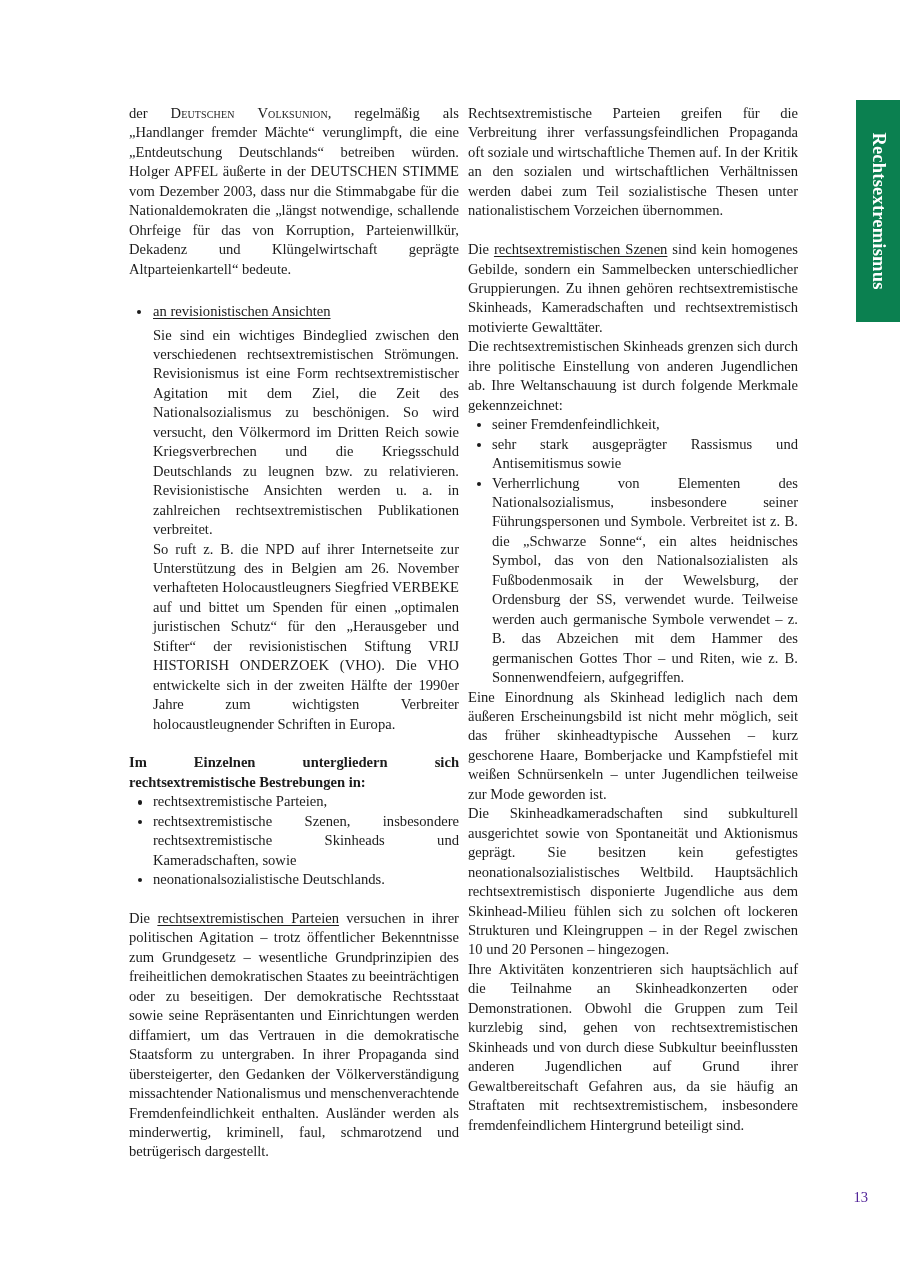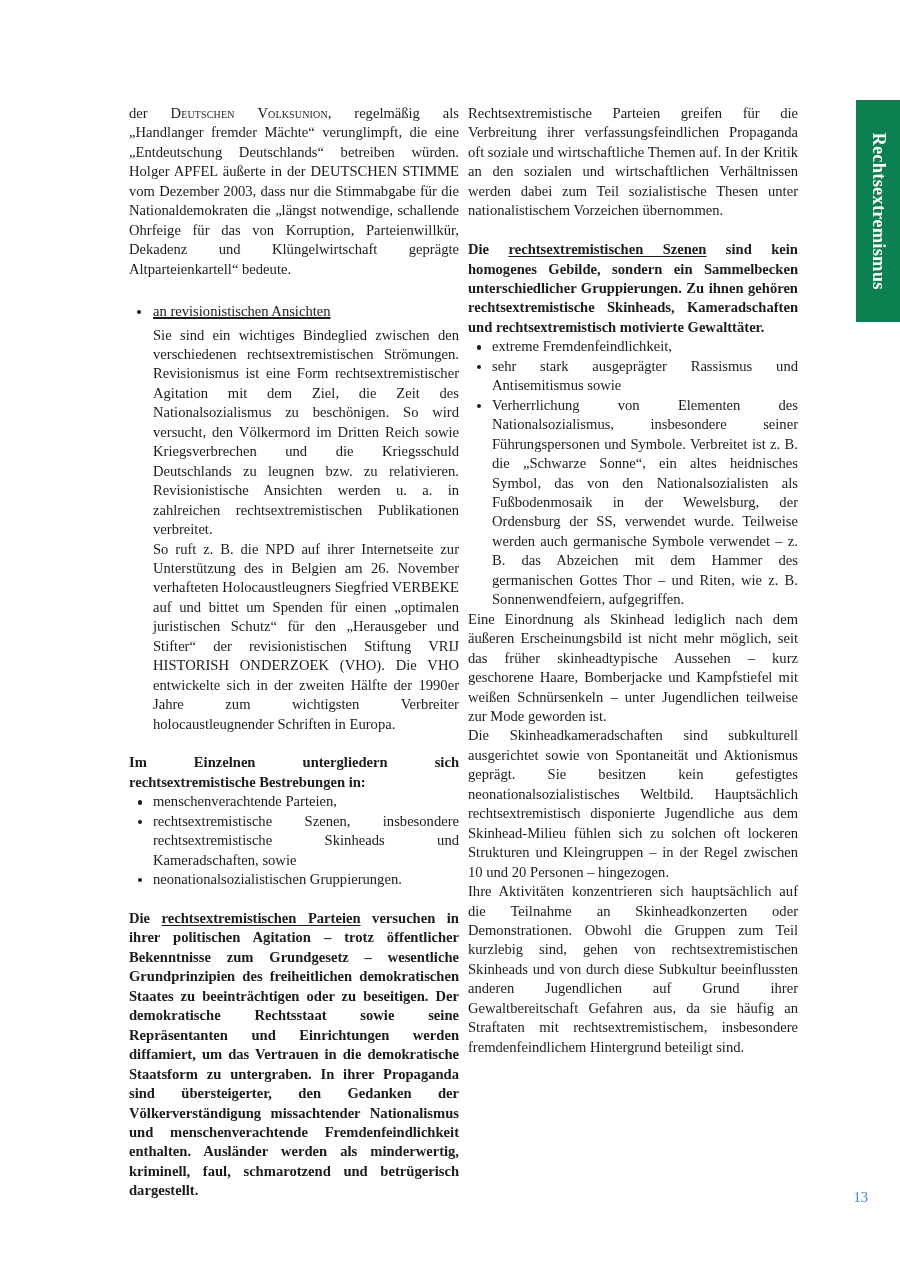--- a/index.html
+++ b/index.html
@@ -66,21 +66,21 @@
   }
 
   .para {
     font-size: 14.6px;
     line-height: 19.45px;
     text-align: justify;
     text-justify: inter-word;
     hyphens: manual;
     margin: 0;
   }
-  .para.gap  { margin-top: 19.4px; font-weight: bold; }
+  .para.gap  { margin-top: 19.4px; }
   .para.bold {
     font-weight: bold;
   }
 
   .smallcaps {
     font-variant: small-caps;
     letter-spacing: 0.15px;
   }
   .uline {
     text-decoration: underline;
@@ -118,21 +118,20 @@
     left: 9px;
   }
 
   
   .bullet-block { margin-top: 23px; }
   .bullet-head {
     position: relative;
     padding-left: 24px;
     font-size: 14.6px;
     line-height: 19.45px;
-    text-decoration: underline;
   }
   .bullet-head::before {
     content: "";
     position: absolute;
     left: 8px;
     top: 8px;
     width: 4.2px;
     height: 4.2px;
     border-radius: 50%;
     background: #1b1b1b;
@@ -145,21 +144,21 @@
     text-align: justify;
     hyphens: manual;
   }
 
   
   #page-number {
     position: absolute;
     right: 32px;
     top: 1189px;
     font-size: 14.6px;
-    color: #3b82f6;
+    color: #4c1d95;
     font-family: "Liberation Serif", "DejaVu Serif", serif;
   }
 </style>
 </head>
 <body>
 
 <div id="page" style="background: rgb(255, 255, 255);">
 
   <div id="side-tab" style="background: rgb(11, 128, 80);">
     <span class="tab-label">Rechtsextremismus</span>
@@ -177,38 +176,39 @@
         </div>
         <div class="bullet-body">
           <p class="para">Sie sind ein wichtiges Bindeglied zwischen den verschiedenen rechtsextremistischen Strömungen. Revisionismus ist eine Form rechtsextremistischer Agitation mit dem Ziel, die Zeit des Nationalsozialismus zu beschönigen. So wird versucht, den Völkermord im Dritten Reich sowie Kriegsverbrechen und die Kriegsschuld Deutschlands zu leugnen bzw. zu relativieren. Revisionistische Ansichten werden u. a. in zahlreichen rechtsextremistischen Publikationen verbreitet.</p>
           <p class="para">So ruft z. B. die NPD auf ihrer Internetseite zur Unterstützung des in Belgien am 26. November verhafteten Holocaustleugners Siegfried VERBEKE auf und bittet um Spenden für einen „optimalen juristischen Schutz“ für den „Herausgeber und Stifter“ der revisionistischen Stiftung VRIJ HISTORISH ONDERZOEK (VHO). Die VHO entwickelte sich in der zweiten Hälfte der 1990er Jahre zum wichtigsten Verbreiter holocaustleugnender Schriften in Europa.</p>
         </div>
       </div>
 
       <p class="para bold gap">Im Einzelnen untergliedern sich rechtsextremistische Bestrebungen in:</p>
 
       <ul class="bullets indent">
-        <li>menschenverachtende Parteien,</li>
+        <li>rechtsextremistische Parteien,</li>
         <li>rechtsextremistische Szenen, insbesondere rechtsextremistische Skinheads und Kameradschaften, sowie</li>
-        <li>neonationalsozialistischen Gruppierungen.</li>
+        <li>neonationalsozialistische Deutschlands.</li>
       </ul>
 
       <p class="para gap"><span>Die </span><span class="uline">rechtsextremistischen Parteien</span><span> versuchen in ihrer politischen Agitation – trotz öffentlicher Bekenntnisse zum Grundgesetz – wesentliche Grundprinzipien des freiheitlichen demokratischen Staates zu beeinträchtigen oder zu beseitigen. Der demokratische Rechtsstaat sowie seine Repräsentanten und Einrichtungen werden diffamiert, um das Vertrauen in die demokratische Staatsform zu untergraben. In ihrer Propaganda sind übersteigerter, den Gedanken der Völkerverständigung missachtender Nationalismus und menschenverachtende Fremdenfeindlichkeit enthalten. Ausländer werden als minderwertig, kriminell, faul, schmarotzend und betrügerisch dargestellt.</span></p>
 
     </div>
 
     <div class="column" id="col-right">
 
       <p class="para">Rechtsextremistische Parteien greifen für die Verbreitung ihrer verfassungsfeindlichen Propaganda oft soziale und wirtschaftliche Themen auf. In der Kritik an den sozialen und wirtschaftlichen Verhältnissen werden dabei zum Teil sozialistische Thesen unter nationalistischem Vorzeichen übernommen.</p>
 
       <p class="para gap"><span>Die </span><span class="uline">rechtsextremistischen Szenen</span><span> sind kein homogenes Gebilde, sondern ein Sammelbecken unterschiedlicher Gruppierungen. Zu ihnen gehören rechtsextremistische Skinheads, Kameradschaften und rechtsextremistisch motivierte Gewalttäter.</span></p>
 
+      <p class="para">Die rechtsextremistischen Skinheads grenzen sich durch ihre politische Einstellung von anderen Jugendlichen ab. Ihre Weltanschauung ist durch folgende Merkmale gekennzeichnet:</p>
 
       <ul class="bullets indent">
-        <li>extreme Fremdenfeindlichkeit,</li>
+        <li>seiner Fremdenfeindlichkeit,</li>
         <li>sehr stark ausgeprägter Rassismus und Antisemitismus sowie</li>
         <li>Verherrlichung von Elementen des Nationalsozialismus, insbesondere seiner Führungspersonen und Symbole. Verbreitet ist z. B. die „Schwarze Sonne“, ein altes heidnisches Symbol, das von den Nationalsozialisten als Fußbodenmosaik in der Wewelsburg, der Ordensburg der SS, verwendet wurde. Teilweise werden auch germanische Symbole verwendet – z. B. das Abzeichen mit dem Hammer des germanischen Gottes Thor – und Riten, wie z. B. Sonnenwendfeiern, aufgegriffen.</li>
       </ul>
 
       <p class="para">Eine Einordnung als Skinhead lediglich nach dem äußeren Erscheinungsbild ist nicht mehr möglich, seit das früher skinheadtypische Aussehen – kurz geschorene Haare, Bomberjacke und Kampfstiefel mit weißen Schnürsenkeln – unter Jugendlichen teilweise zur Mode geworden ist.</p>
 
       <p class="para">Die Skinheadkameradschaften sind subkulturell ausgerichtet sowie von Spontaneität und Aktionismus geprägt. Sie besitzen kein gefestigtes neonationalsozialistisches Weltbild. Hauptsächlich rechtsextremistisch disponierte Jugendliche aus dem Skinhead-Milieu fühlen sich zu solchen oft lockeren Strukturen und Kleingruppen – in der Regel zwischen 10 und 20 Personen – hingezogen.</p>
 
       <p class="para">Ihre Aktivitäten konzentrieren sich hauptsächlich auf die Teilnahme an Skinheadkonzerten oder Demonstrationen. Obwohl die Gruppen zum Teil kurzlebig sind, gehen von rechtsextremistischen Skinheads und von durch diese Subkultur beeinflussten anderen Jugendlichen auf Grund ihrer Gewaltbereitschaft Gefahren aus, da sie häufig an Straftaten mit rechtsextremistischem, insbesondere fremdenfeindlichem Hintergrund beteiligt sind.</p>
 

